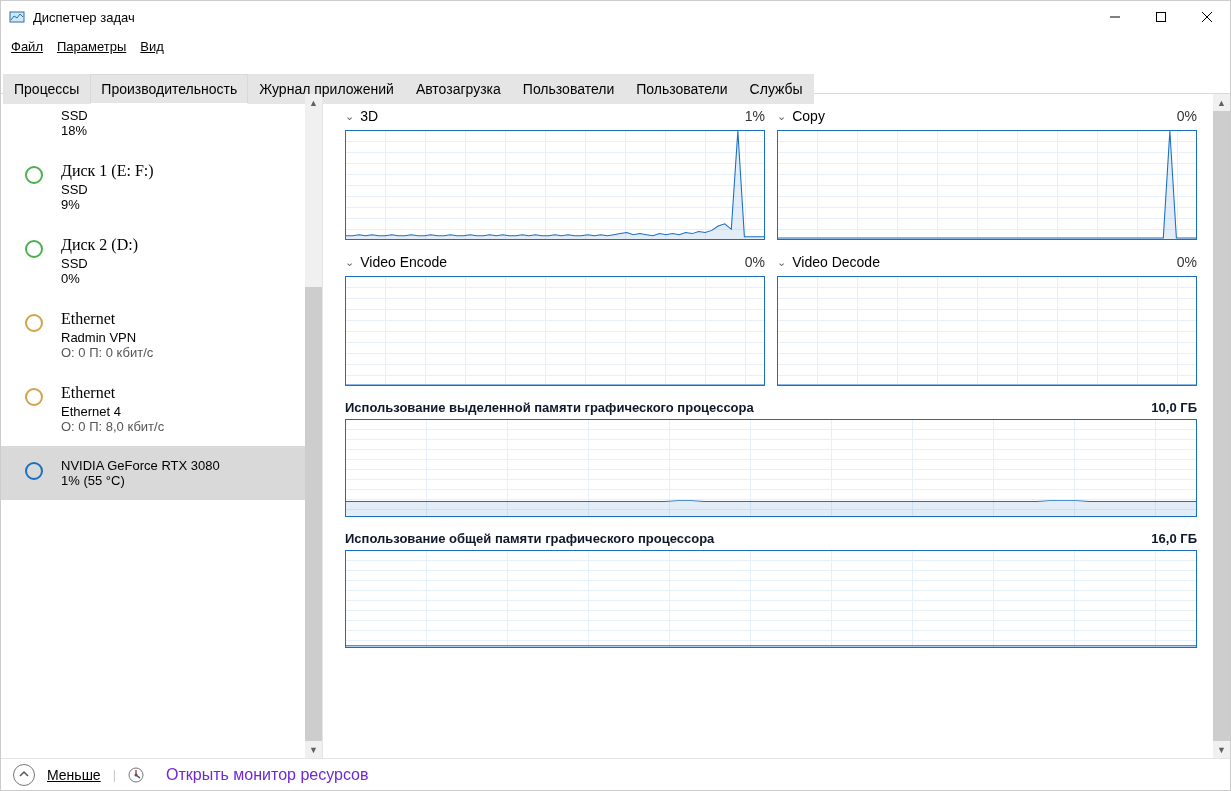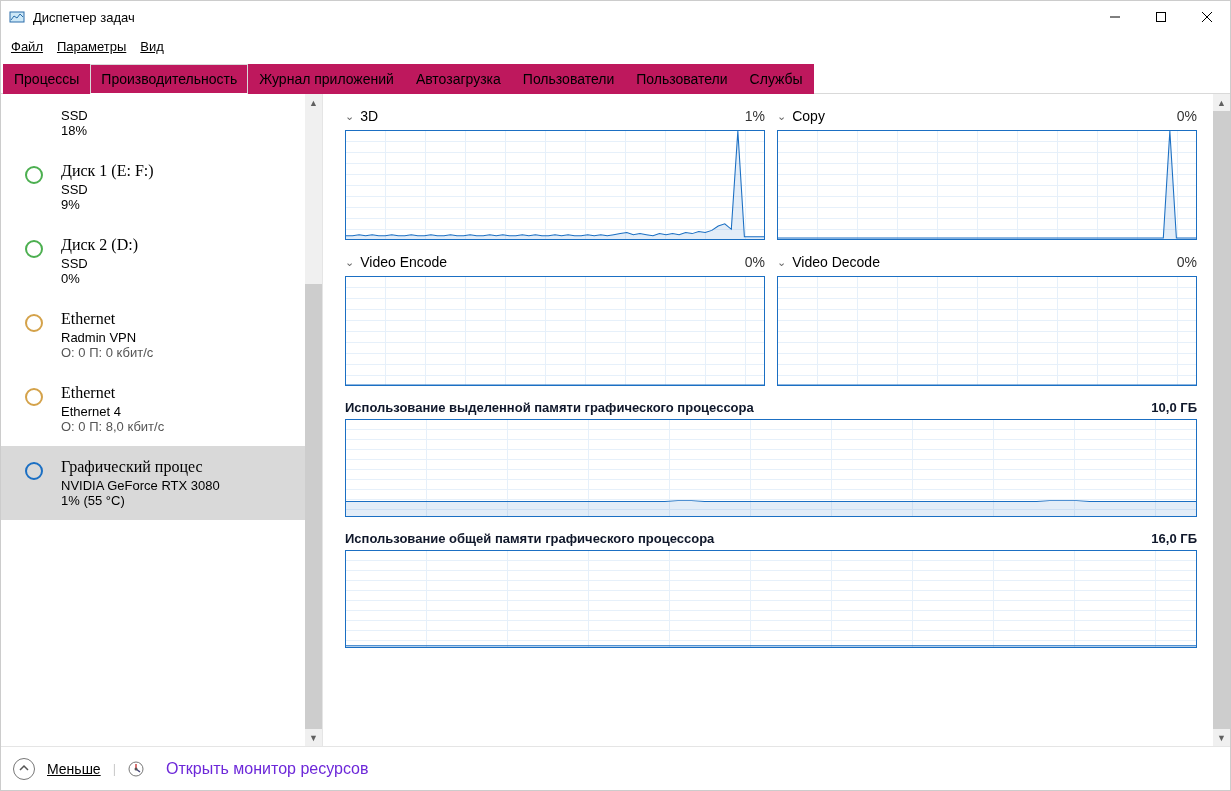--- a/index.html
+++ b/index.html
@@ -46,22 +46,22 @@
   display: flex;
   border-bottom: 1px solid #d9d9d9;
   padding-left: 2px;
   padding-top: 4px;
 }
 .tab {
   padding: 6px 10px;
   font-size: 14px;
   border: 1px solid transparent;
   position: relative;
-  top: 1px;
-  background: #be185d;
+  top: 11px;
+  background: #e5e5e5;
 }
 .tab.active {
   border: 1px solid #d9d9d9;
   border-bottom: 1px solid #fff;
 }
 .content {
   flex: 1;
   display: flex;
   overflow: hidden;
 }
@@ -173,21 +173,21 @@
 .wide-box {
   border: 1px solid #1b6fc3;
   height: 98px;
   background:
     repeating-linear-gradient(to right, transparent, transparent 80px, #e6f0fa 80px, #e6f0fa 81px),
     repeating-linear-gradient(to bottom, transparent, transparent 9px, #e6f0fa 9px, #e6f0fa 10px);
   position: relative;
 }
 .wide-box svg { position: absolute; left: 0; top: 0; width: 100%; height: 100%; }
 .footer {
-  height: 44px;
+  height: 32px;
   display: flex;
   align-items: center;
   padding-left: 12px;
   gap: 12px;
   border-top: 1px solid #e5e5e5;
 }
 .foot-circle {
   width: 22px; height: 22px;
   border: 1px solid #777;
   border-radius: 50%;
@@ -279,21 +279,20 @@
 
         <div class="side-item">
           <div class="side-icon" style="border-color:#d4a24a"></div>
           <div class="side-title">Ethernet</div>
           <div class="side-sub">Ethernet 4</div>
           <div class="side-meta">О: 0 П: 8,0 кбит/с</div>
         </div>
 
         <div class="side-item selected">
           <div class="side-icon" style="border-color:#1b6fc3"></div>
-          <div class="side-title">Графический процес</div>
           <div class="side-sub">NVIDIA GeForce RTX 3080</div>
           <div class="side-sub">1% (55 °C)</div>
         </div>
 
       </div>
       <div class="sidebar-scroll">
         <div class="scroll-arrow">▲</div>
         <div class="scroll-track">
           <div class="scroll-thumb" style="top:28%;height:72%"></div>
         </div>

